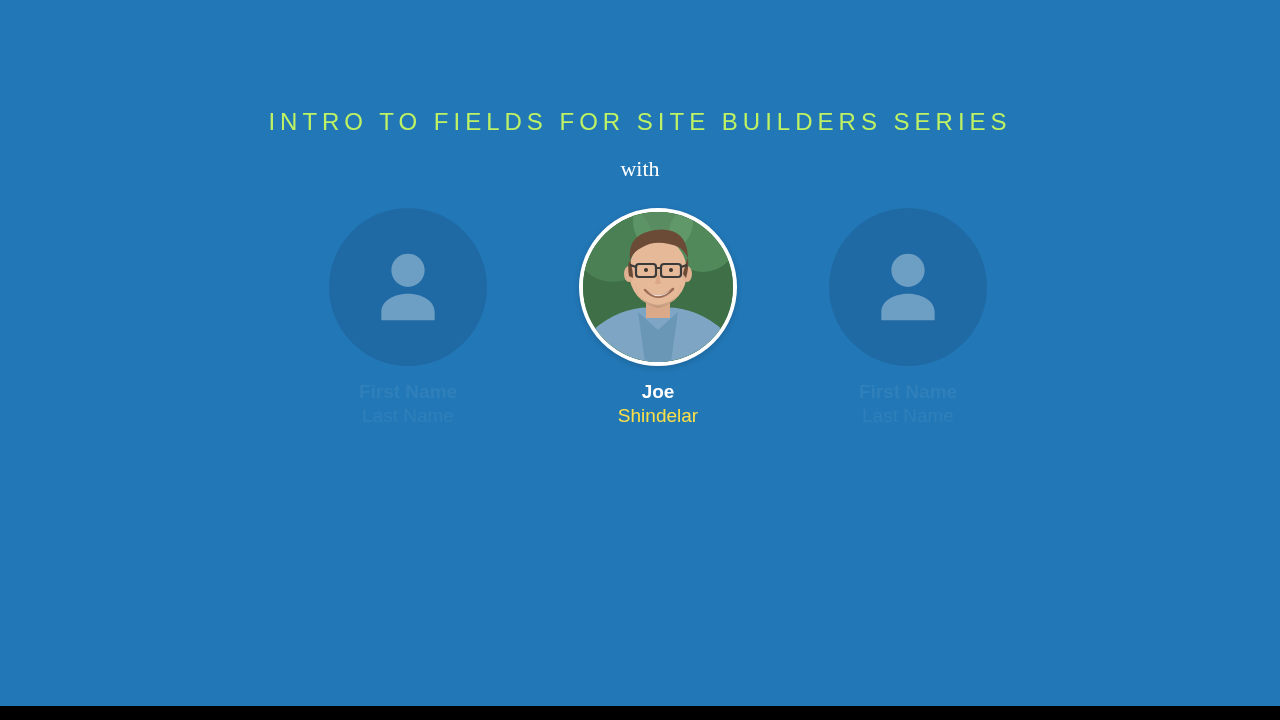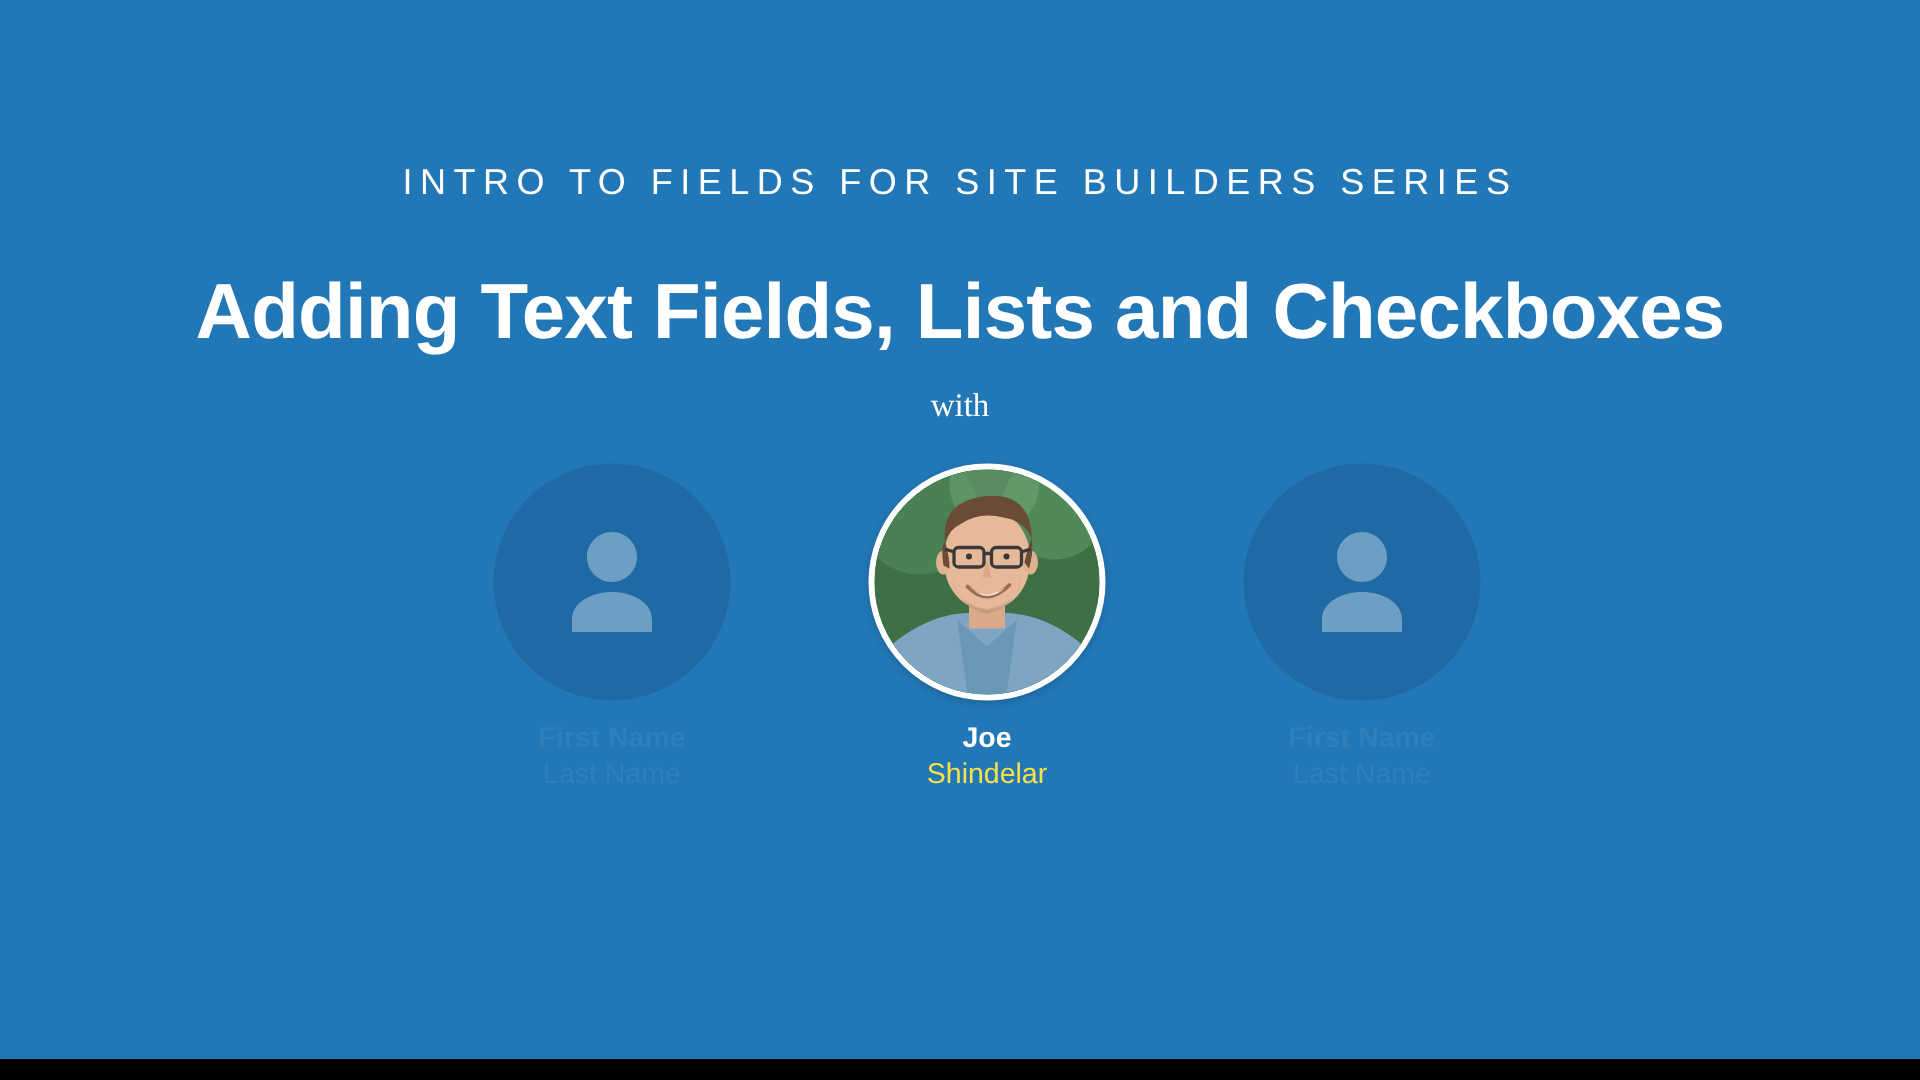--- a/index.html
+++ b/index.html
@@ -15,21 +15,21 @@
     height: 100%;
     display: flex;
     flex-direction: column;
     align-items: center;
     padding-top: 108px;
   }
   .series {
     font-size: 24px;
     letter-spacing: 5px;
     font-weight: 400;
-    color: #ffffff;
+    color: #bef264;
     text-align: right;
   }
   .title {
     font-size: 52px;
     font-weight: 700;
     color: #ffffff;
     text-align: center;
     margin-top: 44px;
     line-height: 1.1;
     letter-spacing: -0.5px;
@@ -103,21 +103,20 @@
     left: 0; right: 0; bottom: 0;
     height: 14px;
     background: #000000;
   }
 </style>
 </head>
 <body>
 
 <div class="slide">
   <div class="series">INTRO TO FIELDS FOR SITE BUILDERS SERIES</div>
-  <div class="title">Adding Text Fields, Lists and Checkboxes</div>
   <div class="with">with</div>
 
   <div class="presenters">
 
     <div class="person muted">
       <div class="avatar-ring placeholder">
         <div class="placeholder-icon">
           <svg viewBox="0 0 24 24" fill="#ffffff">
               <path d="M12 12c2.761 0 5-2.239 5-5s-2.239-5-5-5-5 2.239-5 5 2.239 5 5 5zm0 2c-3.866 0-8 1.94-8 5.5V22h16v-2.5c0-3.56-4.134-5.5-8-5.5z"></path>
             </svg>

